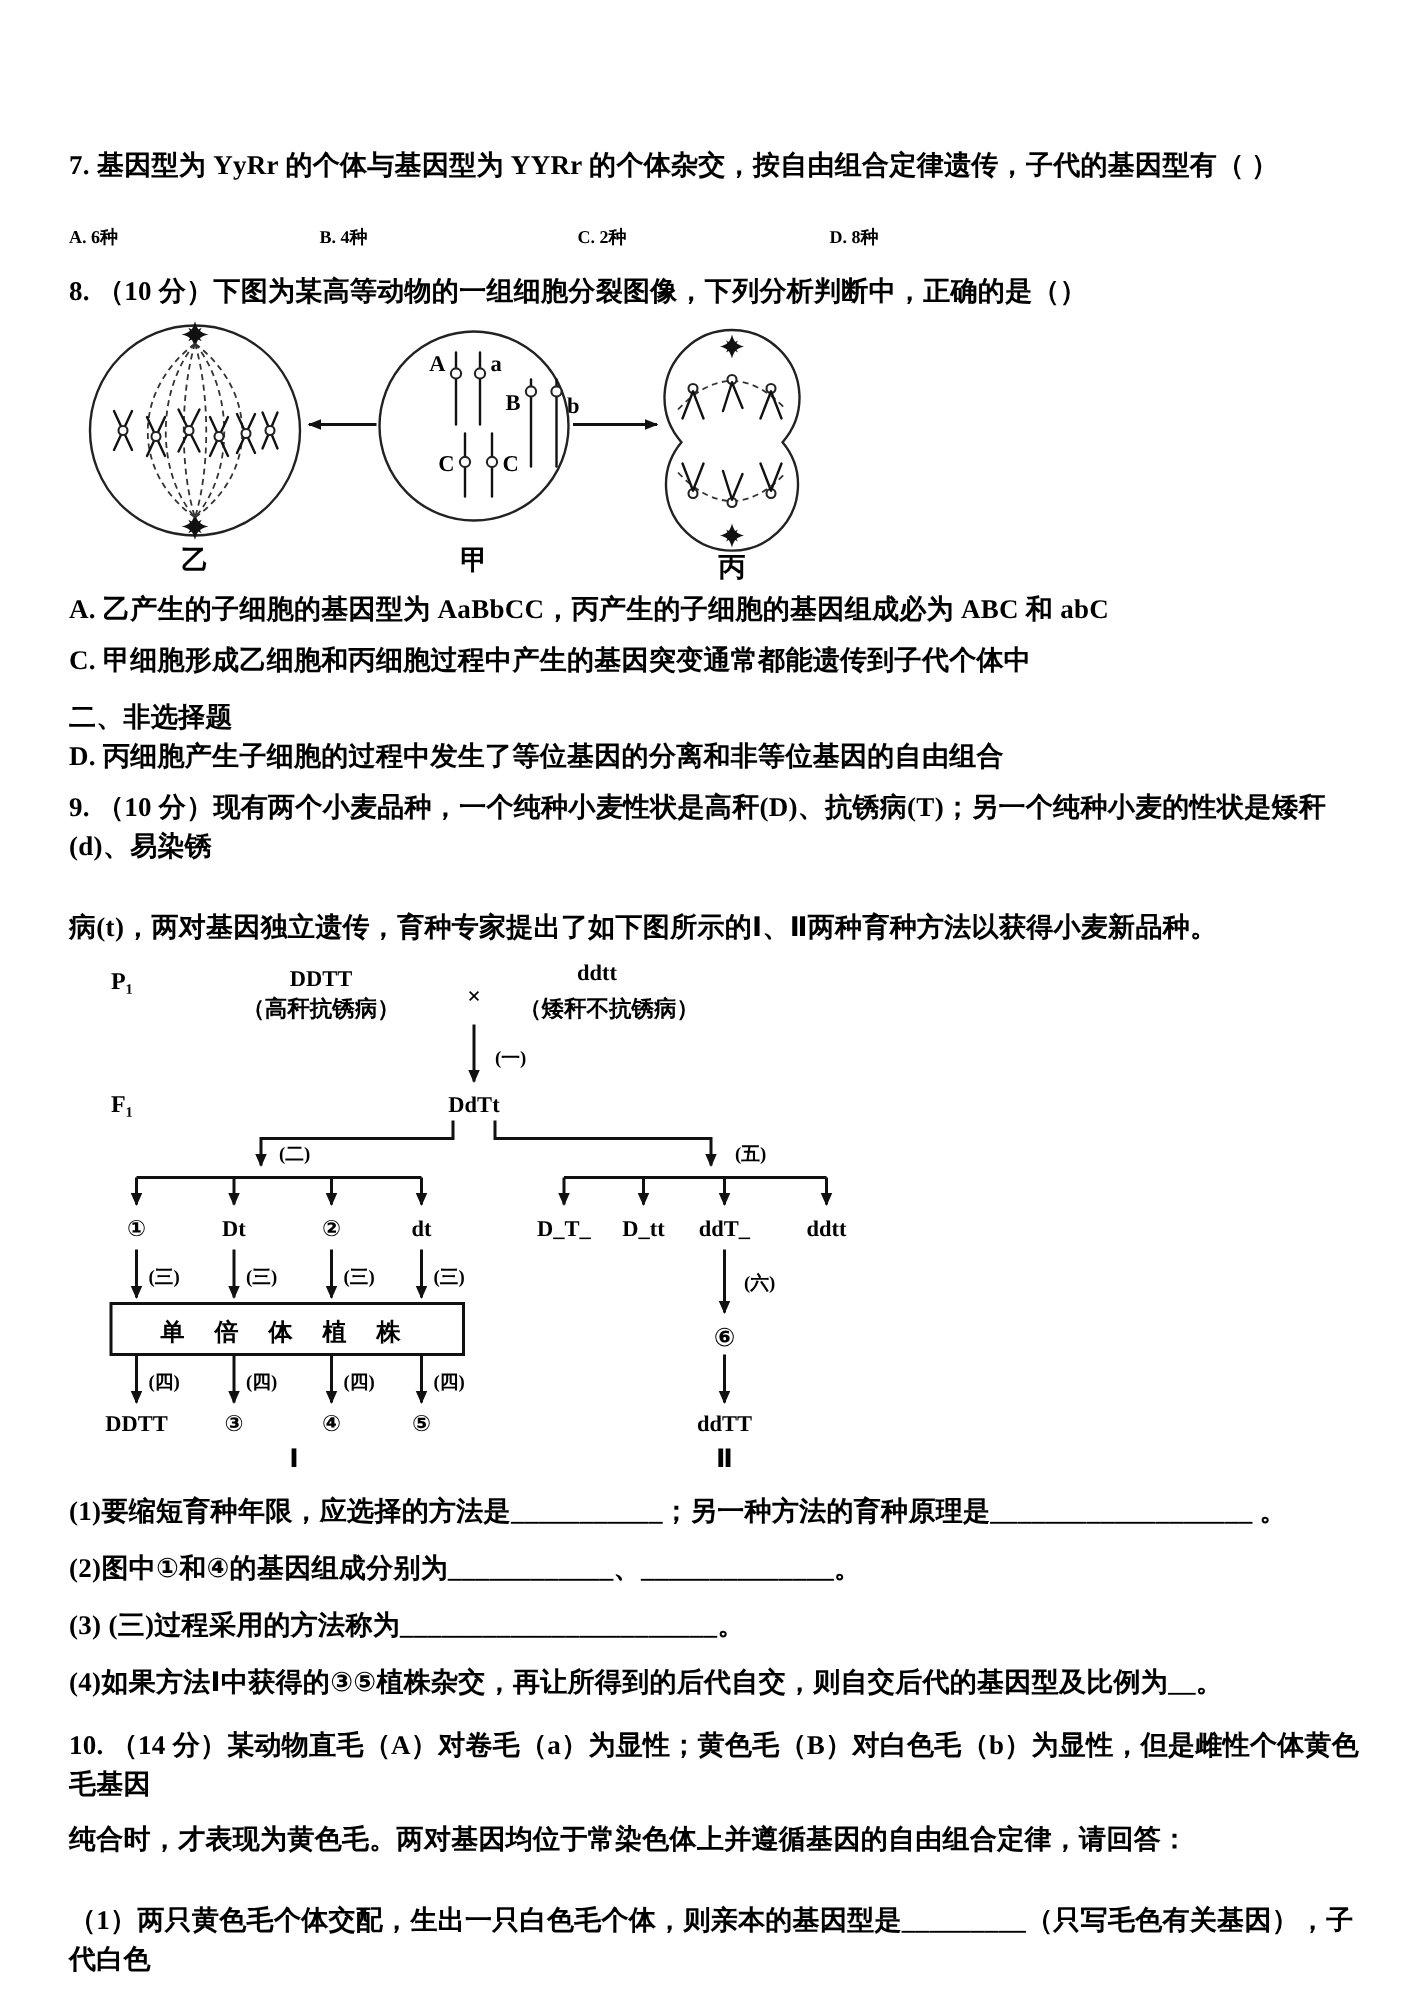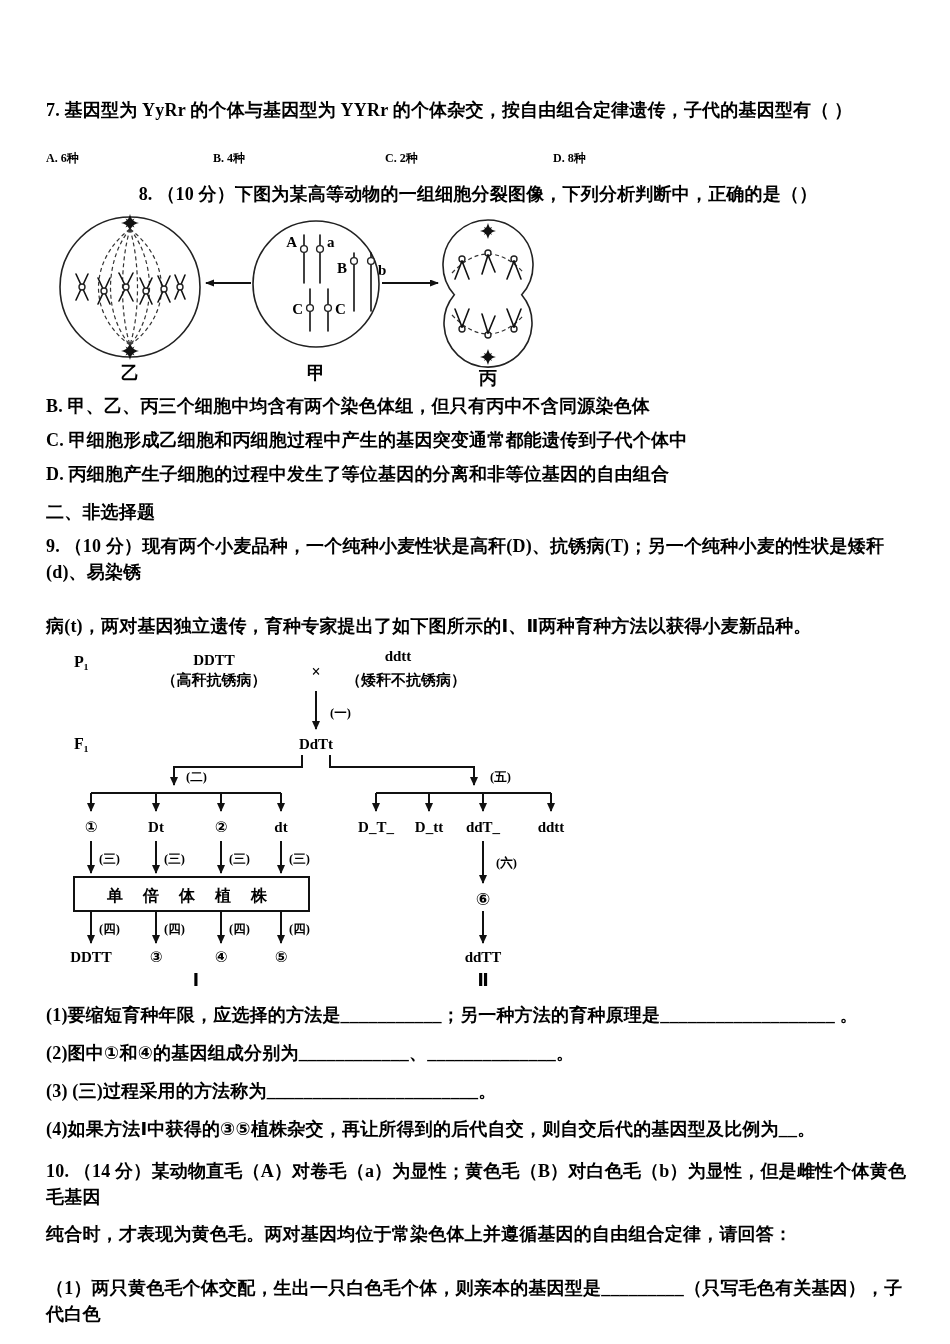--- a/index.html
+++ b/index.html
@@ -11,21 +11,21 @@
     font-weight:700;
     overflow:hidden;
   }
   .inner{padding:97px 40px 0 46px;}
   .para{font-size:18px;line-height:26px;letter-spacing:0.2px;}
   #q7-stem{margin-bottom:22px;}
   .opt7-row{display:flex;margin-bottom:10px;font-size:12px;line-height:26px;}
   .opt7-a{width:167px;}
   .opt7-b{width:172px;}
   .opt7-c{width:168px;}
-  #q8-stem{margin-bottom:2px;text-align:center;}
+  #q8-stem{margin-bottom:2px;}
   #fig-cells{display:block;margin:0 0 6px 2px;}
   .opt8{margin-bottom:8px;}
   #section-title{margin-top:12px;}
   #q9-line1{margin-top:8px;font-family:Liberation Serif, serif;}
   #q9-line2{margin-top:28px;}
   #fig-breeding{display:block;margin-top:6px;}
   .subq{margin-top:12px;}
   #q10-line1{margin-top:16px;}
   #q10-line2{margin-top:11px;}
   #q10-sub1{margin-top:28px;}
@@ -196,25 +196,25 @@
           <g transform="translate(466,120)">
               <circle class="cen" r="3"></circle>
               <line class="ln" x1="0" y1="-2" x2="-7" y2="-20"></line>
               <line class="ln" x1="0" y1="-2" x2="7" y2="-20"></line>
             </g>
         </g>
         <text class="cname" x="440" y="175" text-anchor="middle">丙</text>
       </g>
     </svg>
 
-    <div class="para opt8">B. 甲、乙、丙三个细胞中均含有两个染色体组，但只有丙中不含同源染色体</div>
+    <div class="para opt8">A. 乙产生的子细胞的基因型为 AaBbCC，丙产生的子细胞的基因组成必为 ABC 和 abC</div>
     <div class="para opt8">C. 甲细胞形成乙细胞和丙细胞过程中产生的基因突变通常都能遗传到子代个体中</div>
+    <div class="para" id="section-title">二、非选择题</div>
+
     <div class="para opt8">D. 丙细胞产生子细胞的过程中发生了等位基因的分离和非等位基因的自由组合</div>
-
-    <div class="para" id="section-title">二、非选择题</div>
 
     <div class="para" id="q9-line1">9. （10 分）现有两个小麦品种，一个纯种小麦性状是高秆(D)、抗锈病(T)；另一个纯种小麦的性状是矮秆(d)、易染锈</div>
     <div class="para" id="q9-line2">病(t)，两对基因独立遗传，育种专家提出了如下图所示的Ⅰ、Ⅱ两种育种方法以获得小麦新品种。</div>
 
     <svg id="fig-breeding" width="660" height="345" viewBox="0 0 660 345" xmlns="http://www.w3.org/2000/svg">
       <defs>
         <marker id="ah2" markerWidth="10" markerHeight="9" refX="8" refY="4" orient="auto" markerUnits="userSpaceOnUse">
           <path d="M0,0 L9,4 L0,8 Z" fill="#111"></path>
         </marker>
       </defs>

